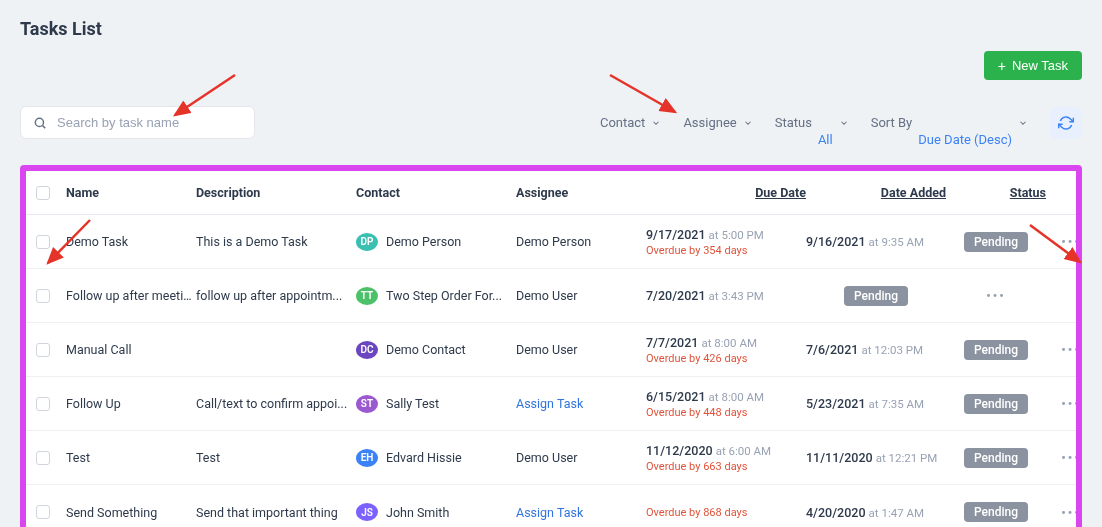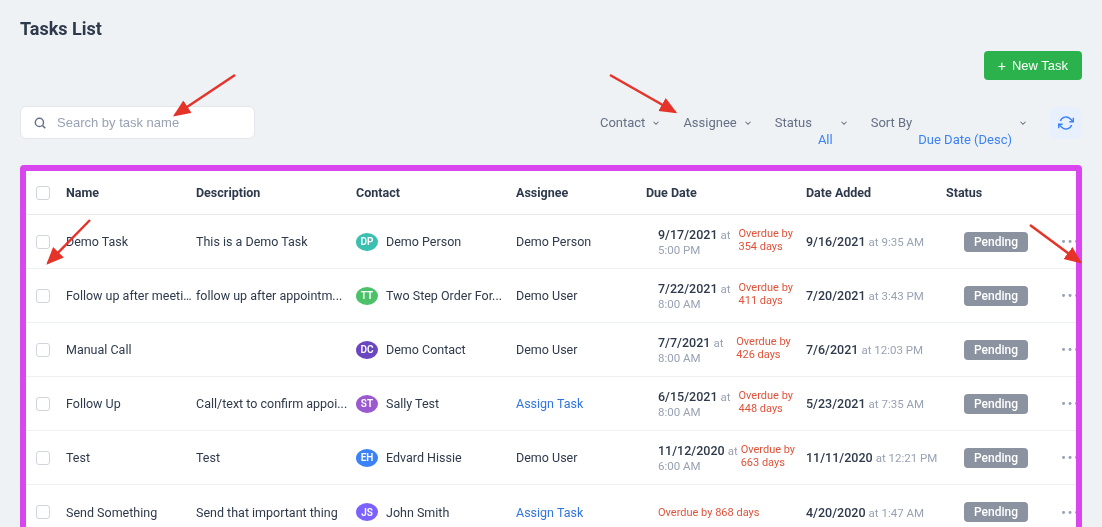--- a/index.html
+++ b/index.html
@@ -103,21 +103,21 @@
     align-items: center;
     padding: 0 10px;
   }
   .thead {
     height: 44px;
     border-bottom: 1px solid #e6eaee;
     font-weight: 700;
     font-size: 12.5px;
     color: #2e3a4b;
   }
-  .thead .th-center { text-align: left; }
+  .thead .th-center { text-align: right; text-decoration: underline; }
   .trow {
     height: 54px;
     border-bottom: 1px solid #eef1f4;
     font-size: 12.5px;
   }
   .trow:last-child { border-bottom: none; }
   .checkbox {
     width: 14px;
     height: 14px;
     border: 1.5px solid #d0d5dd;
@@ -148,21 +148,21 @@
     border-radius: 50%;
     display: flex;
     align-items: center;
     justify-content: center;
     color: #fff;
     font-size: 10px;
     font-weight: 600;
     flex-shrink: 0;
   }
   .assign-link { color: #2f74e0; cursor: pointer; }
-  .due-cell { display: flex; gap: 2px; margin-left: 12px; }
+  .due-cell { display: flex; flex-direction: column; gap: 2px; }
   .date-main { color: #2e3a4b; font-weight: 500; }
   .date-time { color: #98a2b3; font-weight: 400; font-size: 11.5px; }
   .overdue { color: #e0533a; font-size: 11px; }
   .added-cell { white-space: nowrap; }
   .status-cell { display: flex; justify-content: center; }
   .badge {
     background: #8b93a1;
     color: #fff;
     padding: 3px 10px;
     border-radius: 4px;
@@ -285,24 +285,20 @@
     <div>
             <div class="checkbox"></div>
           </div>
     <div class="name-cell">Follow up after meeting</div>
     <div class="desc-cell">follow up after appointm...</div>
     <div class="contact-cell">
       <div class="avatar" style="background:#4cc16a">TT</div>
       <span class="cname">Two Step Order For...</span>
     </div>
     <div class="assignee-cell"><span>Demo User</span></div>
-    <div class="due-cell">
-      <div><span class="date-main">7/22/2021</span> <span class="date-time">at 8:00 AM</span></div>
-      <div class="overdue">Overdue by 411 days</div>
-    </div>
     <div class="added-cell"><span class="date-main">7/20/2021</span> <span class="date-time">at 3:43 PM</span></div>
     <div class="status-cell">
             <span class="badge">Pending</span>
           </div>
     <div class="row-actions">
             <span class="dots">•••</span>
           </div>
   </div>
         <div class="trow">
     <div>

